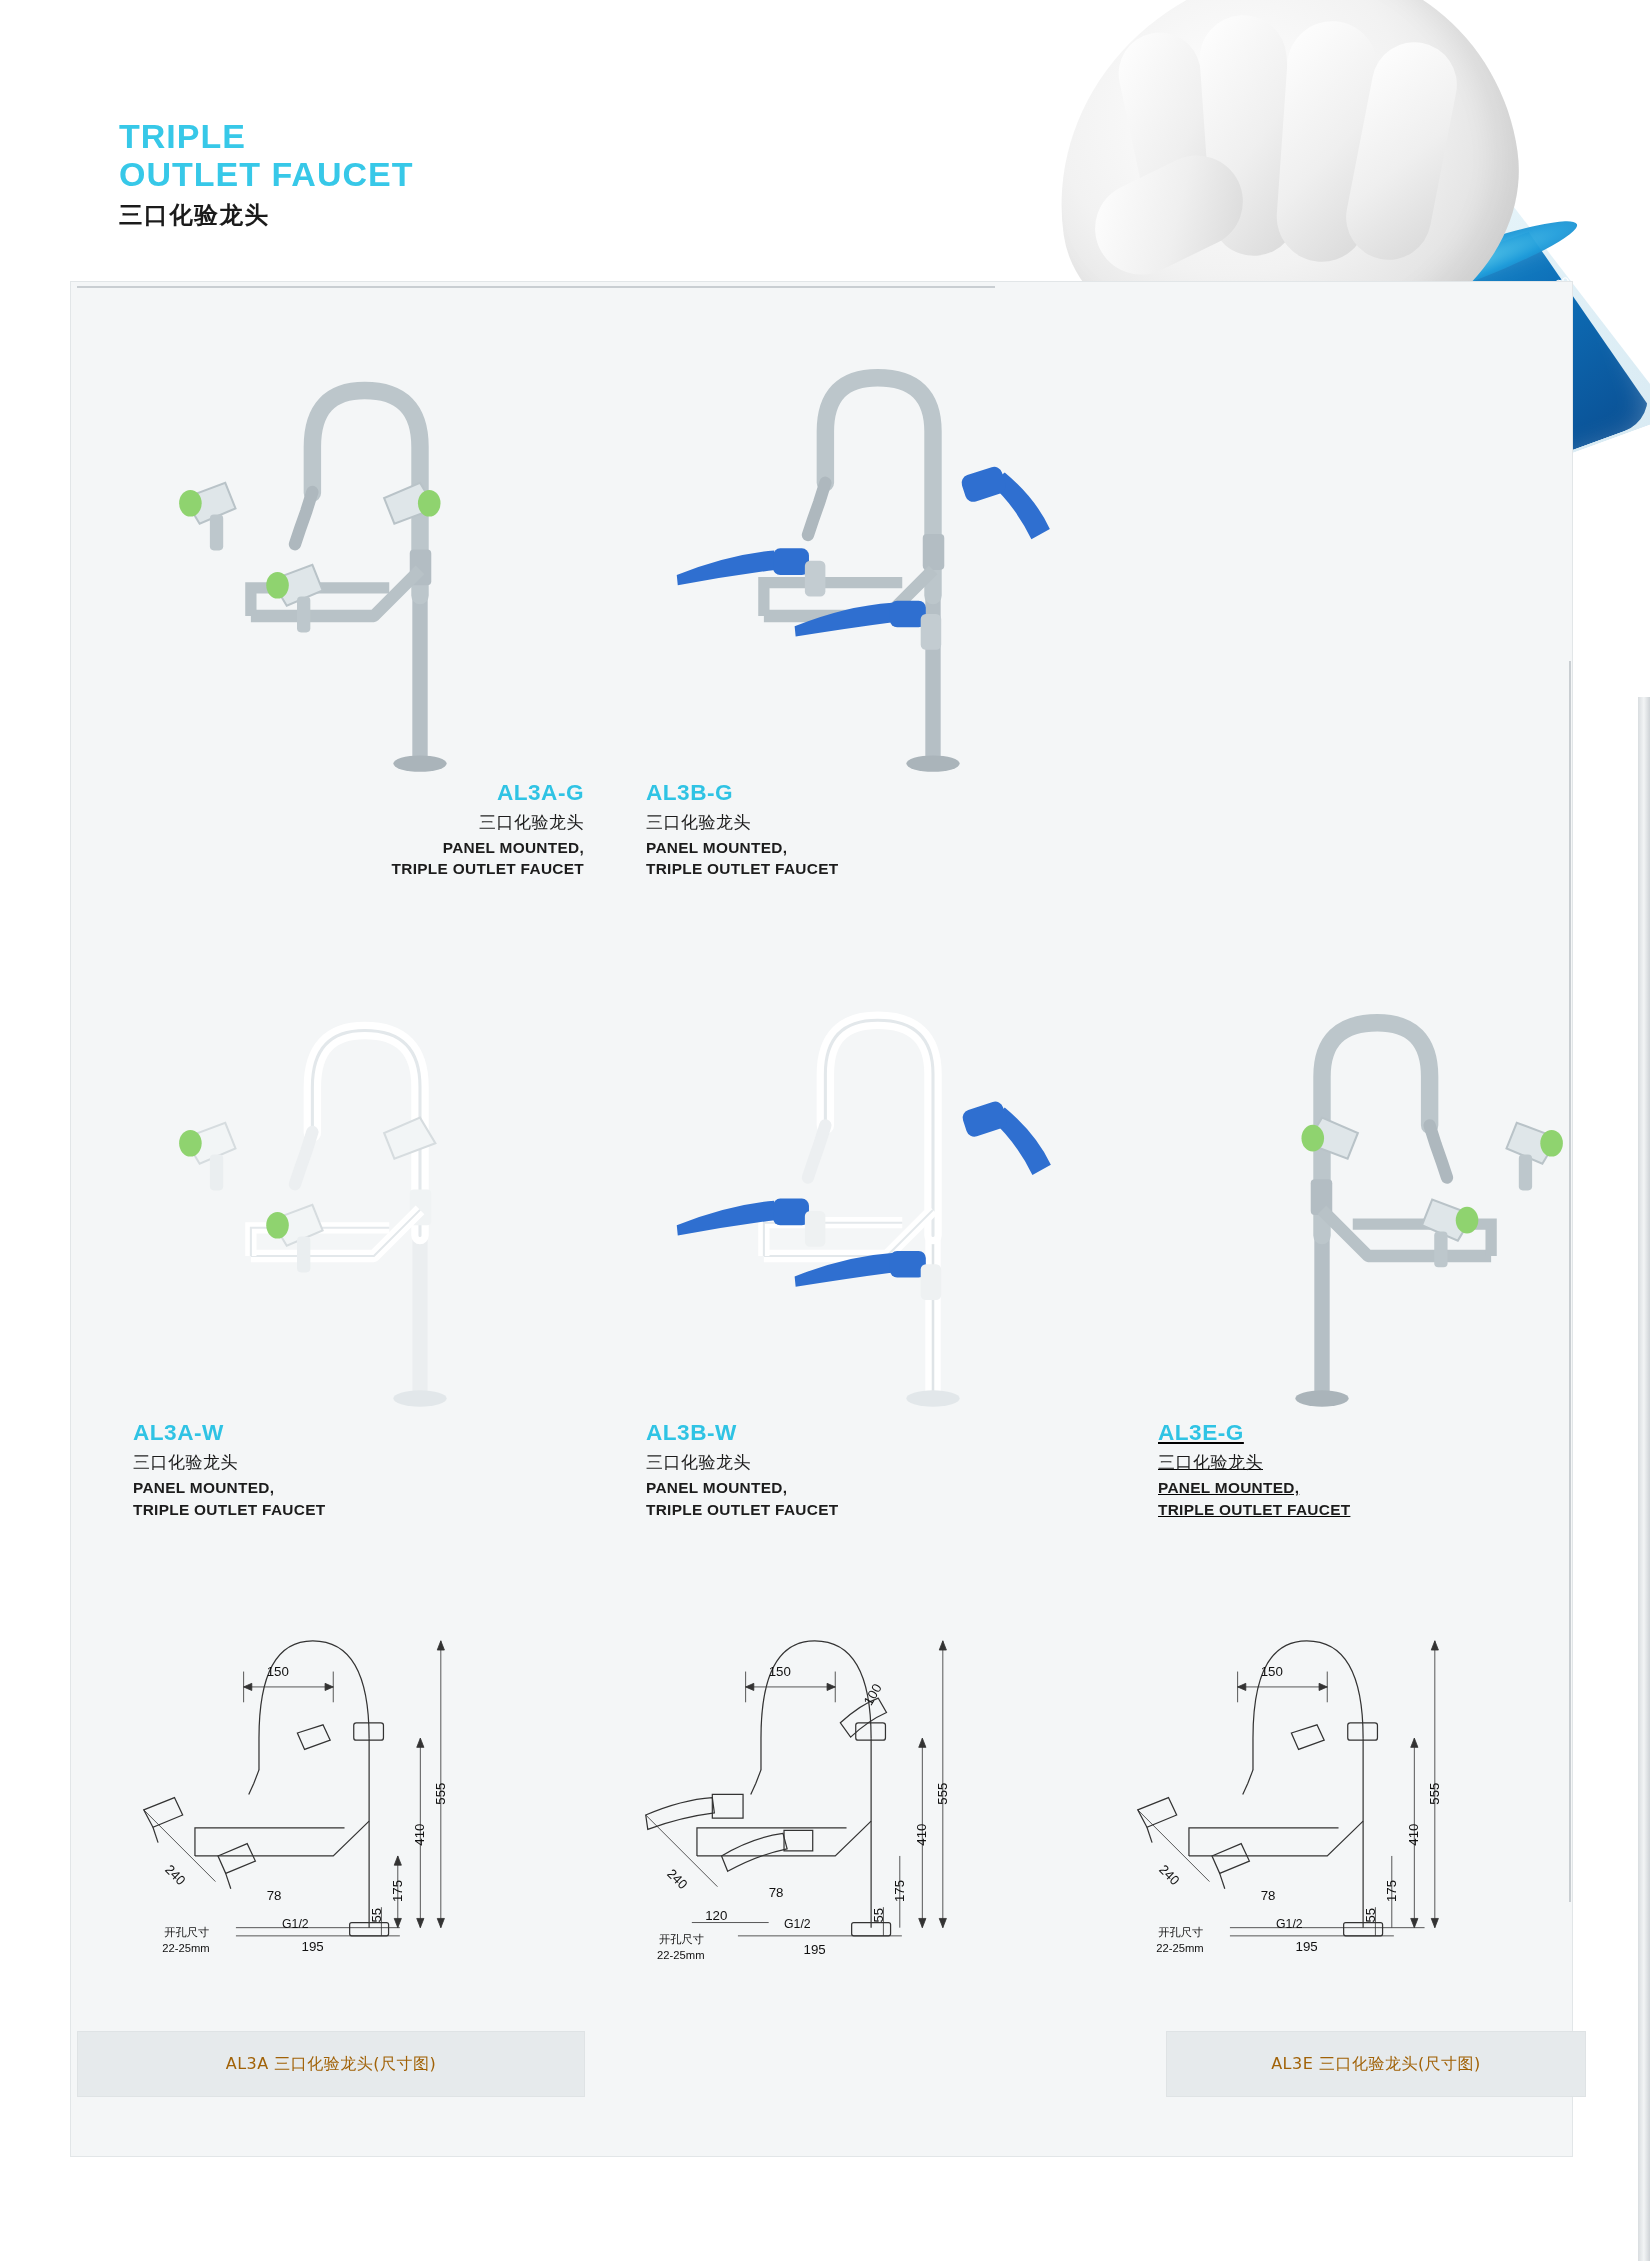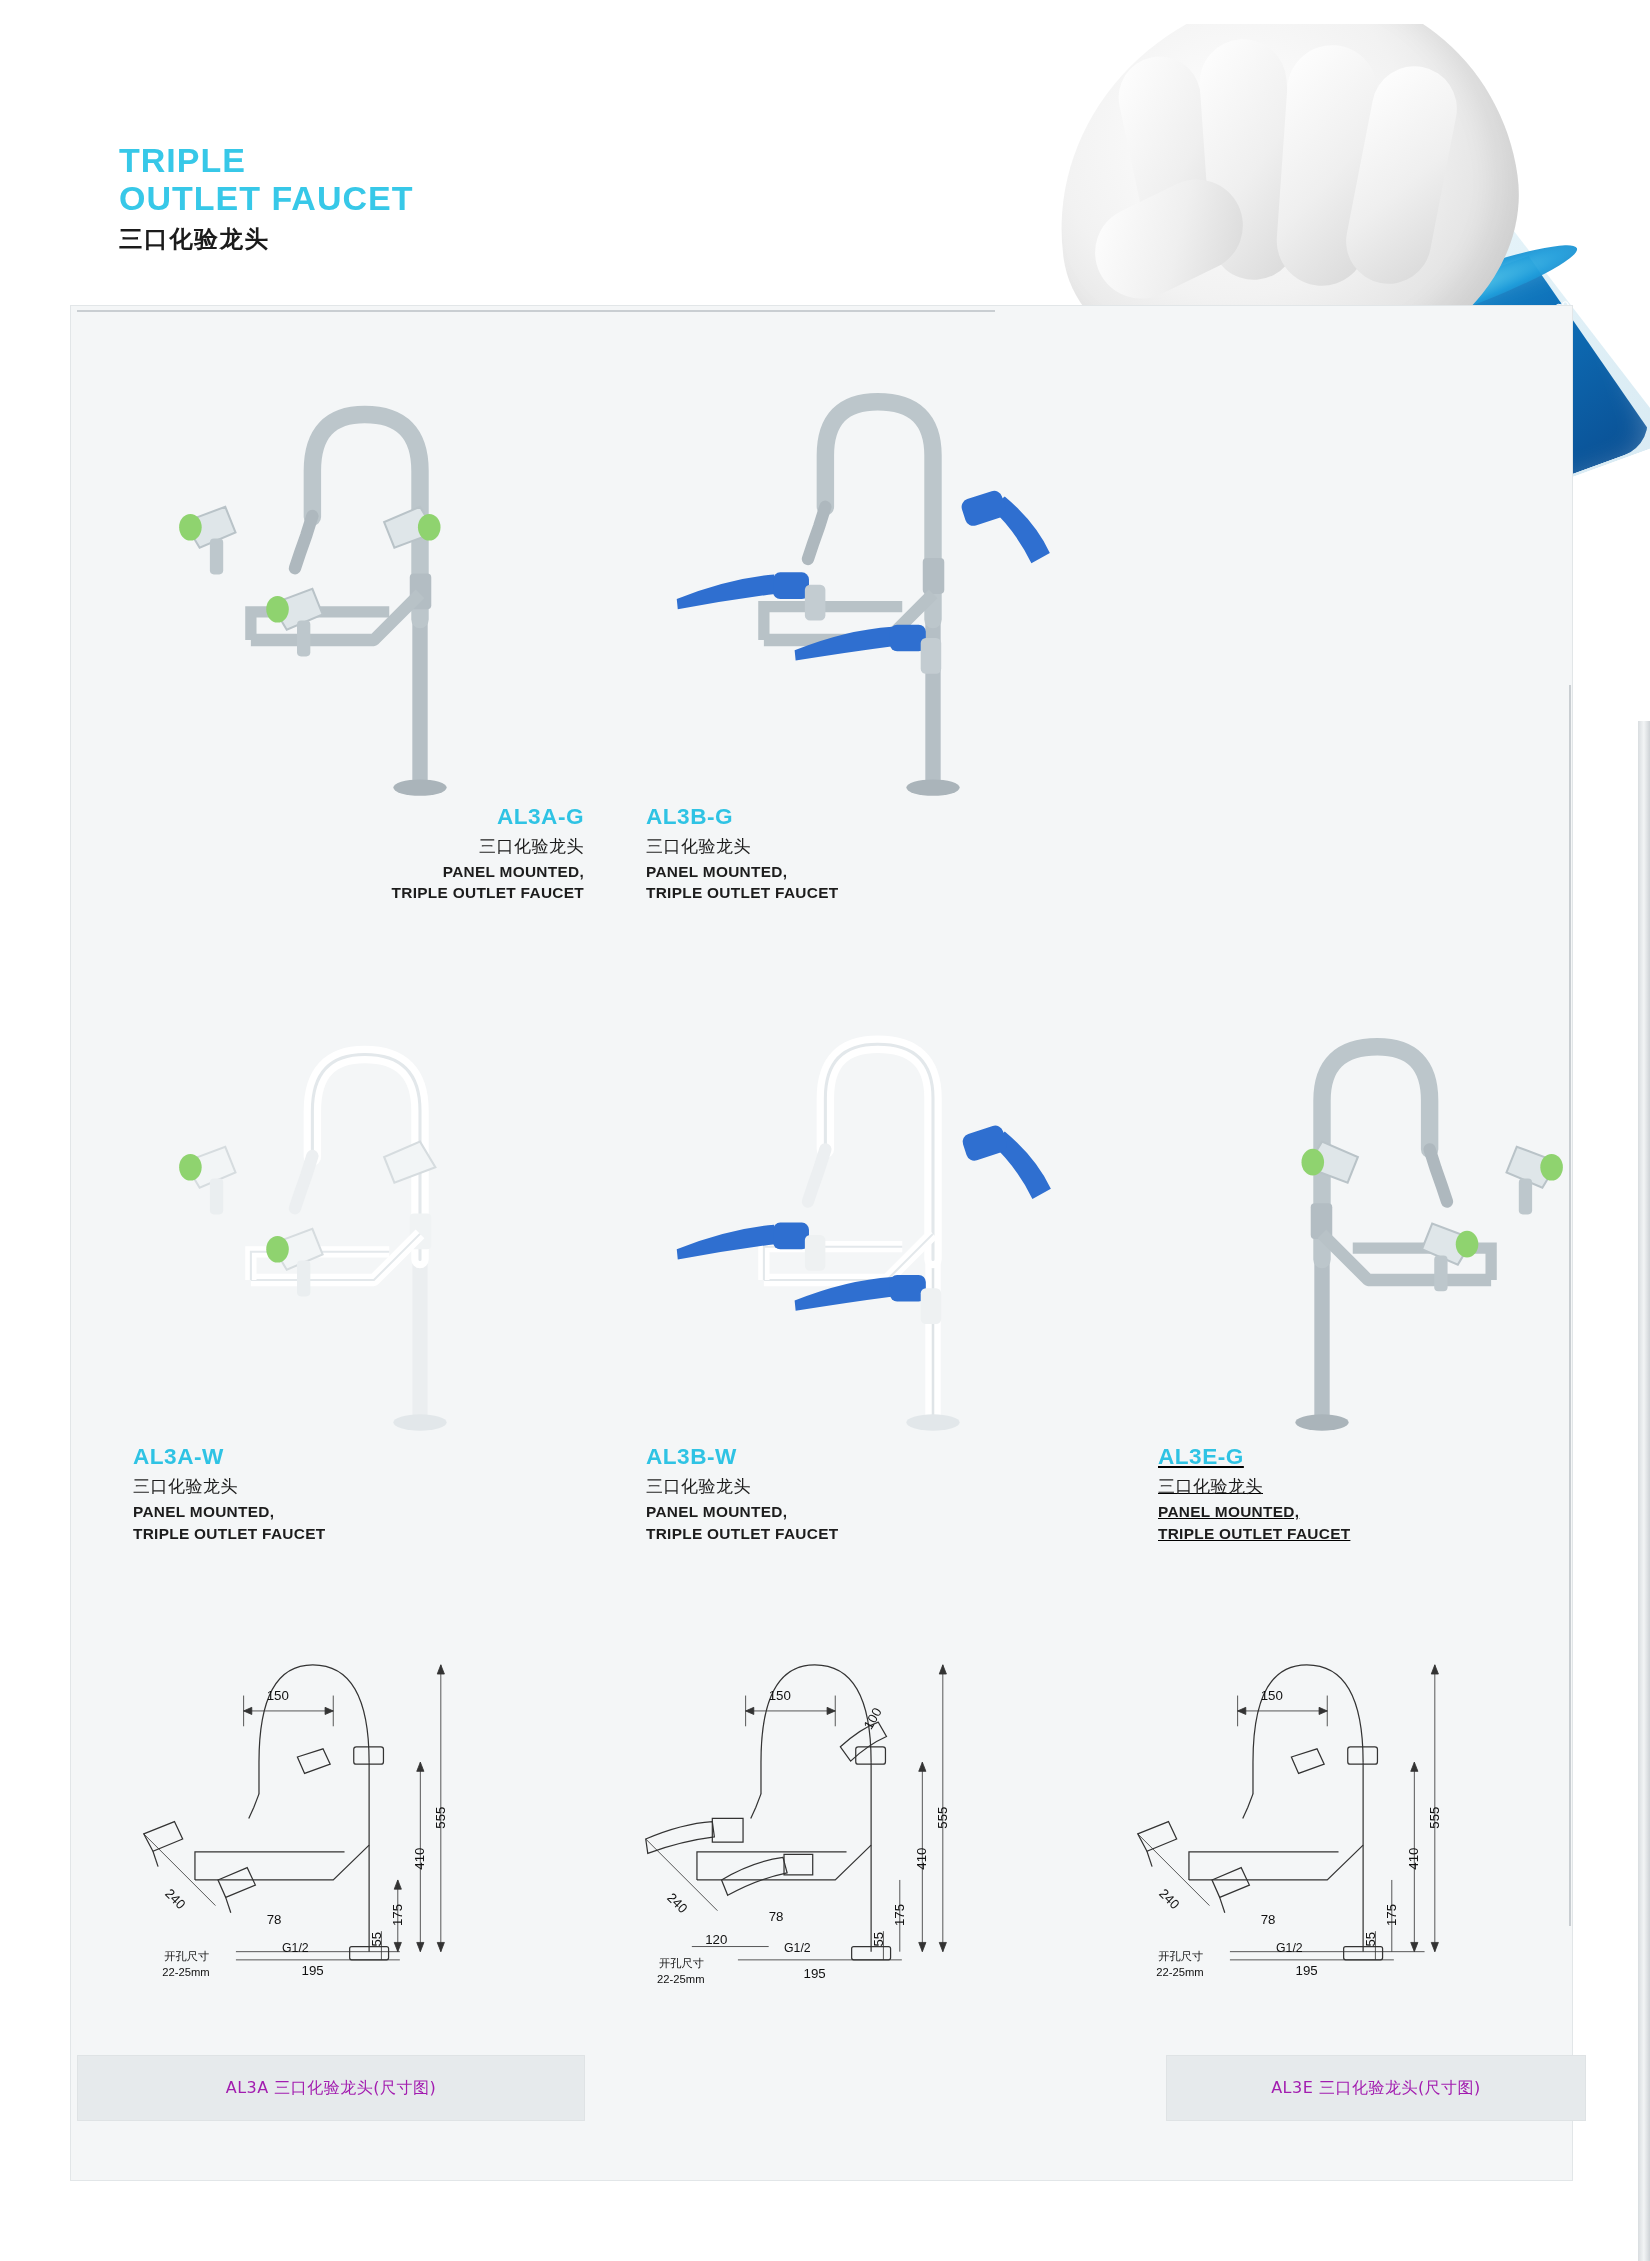--- a/index.html
+++ b/index.html
@@ -11,21 +11,20 @@
     font-family: "Liberation Sans", sans-serif;
     position: relative;
     overflow: hidden;
   }
 
   
   .page {
     position: absolute;
     inset: 0;
     background: #ffffff;
-    margin-top: 24px;
   }
   .right-edge-bar {
     position:absolute;
     right: 0; top: 0;
     width: 13.3px; height: 2261px;
     background: linear-gradient(to right,#d9dde0 0%, #f2f4f5 45%, #c9ced2 100%);
   }
 
   
   .title-block {
@@ -270,21 +269,21 @@
     height: 66px;
     background: #e6eaec;
     border: 1px solid #dfe3e5;
     display:flex;
     align-items:center;
     justify-content:center;
   }
   .caption span {
     font-family:"DejaVu Sans", sans-serif;
     font-size: 16px;
-    color: #a21caf;
+    color: #a16207;
     letter-spacing: 0.5px;
   }
   .c1 { left: 0px;    width: 508px; }
   .c2 { left: 577px; width: 461px; }
   .c3 { left: 1089px; width: 420px; }
 
   svg { display:block; }
 </style>
 </head>
 <body>

